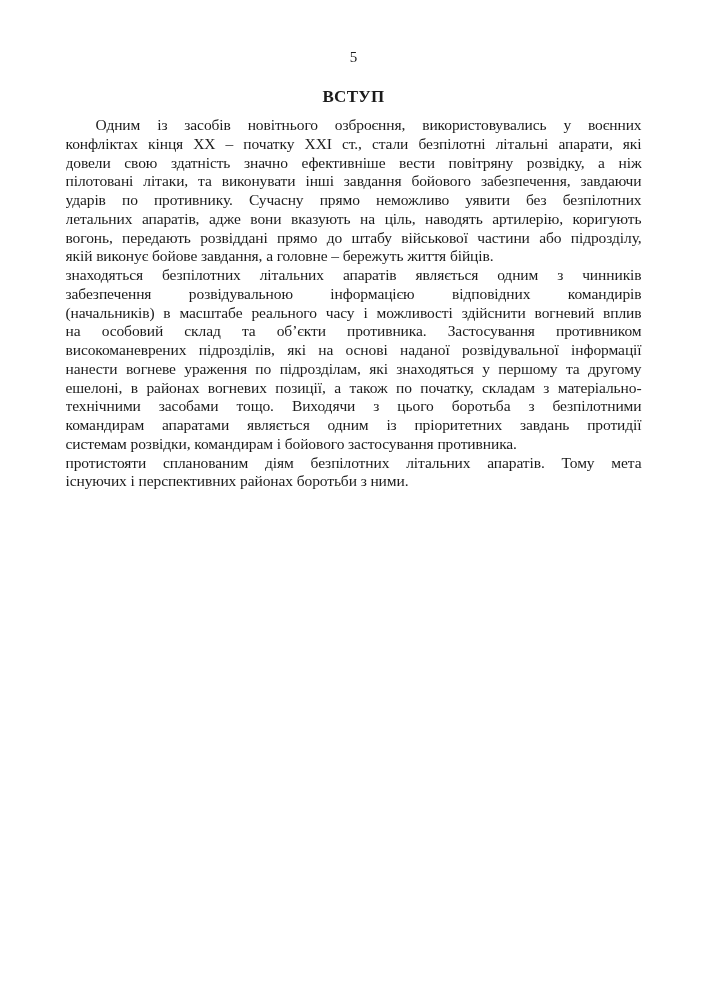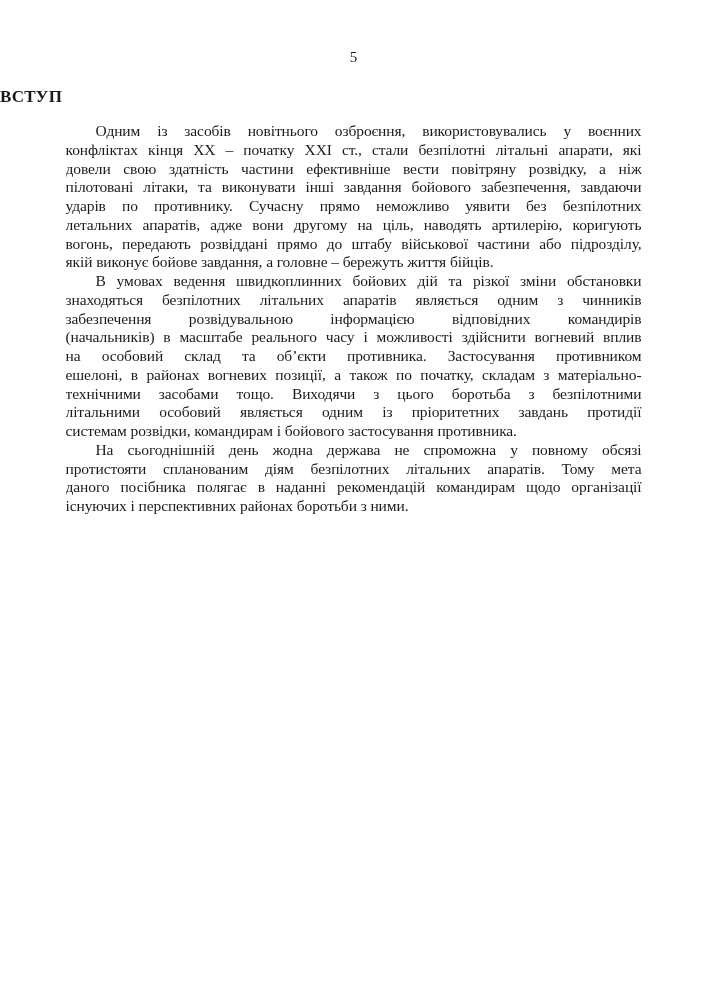--- a/index.html
+++ b/index.html
@@ -18,27 +18,28 @@
     color: #1b1b1b;
     overflow: hidden;
   }
   .page-number {
     text-align: center;
     font-size: 15px;
     line-height: 15px;
   }
   .heading {
     margin: 22px 0 0 0;
+    text-align: center;
     font-size: 17px;
     line-height: 19px;
     font-weight: bold;
     letter-spacing: 0.3px;
   }
   .textblock {
-    margin: 16px auto 0 auto;
+    margin: 10px auto 0 auto;
     width: 576px;
     font-size: 15.5px;
     line-height: 18.75px;
     letter-spacing: -0.1px;
   }
   .paragraph { margin: 0; }
   .line {
     text-align: justify;
     text-align-last: justify;
     white-space: normal;
@@ -53,38 +54,37 @@
 </head>
 <body>
 
 <div class="page">
   <div class="page-number">5</div>
   <h1 class="heading">ВСТУП</h1>
   <div class="textblock">
     <div class="paragraph">
         <div class="line indent">Одним із засобів новітнього озброєння, використовувались у воєнних</div>
         <div class="line">конфліктах кінця XX – початку XXI ст., стали безпілотні літальні апарати, які</div>
-        <div class="line">довели свою здатність частини ефективніше вести повітряну розвідку, а ніж</div>
+        <div class="line">довели свою здатність значно ефективніше вести повітряну розвідку, а ніж</div>
         <div class="line">пілотовані літаки, та виконувати інші завдання бойового забезпечення, завдаючи</div>
         <div class="line">ударів по противнику. Сучасну прямо неможливо уявити без безпілотних</div>
-        <div class="line">летальних апаратів, адже вони другому на ціль, наводять артилерію, коригують</div>
+        <div class="line">летальних апаратів, адже вони вказують на ціль, наводять артилерію, коригують</div>
         <div class="line">вогонь, передають розвіддані прямо до штабу військової частини або підрозділу,</div>
         <div class="line end">якій виконує бойове завдання, а головне – бережуть життя бійців.</div>
       </div>
     <div class="paragraph">
-        <div class="line indent">В умовах ведення швидкоплинних бойових дій та різкої зміни обстановки</div>
         <div class="line">знаходяться безпілотних літальних апаратів являється одним з чинників</div>
         <div class="line">забезпечення розвідувальною інформацією відповідних командирів</div>
         <div class="line">(начальників) в масштабе реального часу і можливості здійснити вогневий вплив</div>
         <div class="line">на особовий склад та об’єкти противника. Застосування противником</div>
+        <div class="line">високоманеврених підрозділів, які на основі наданої розвідувальної інформації</div>
+        <div class="line">нанести вогневе ураження по підрозділам, які знаходяться у першому та другому</div>
         <div class="line">ешелоні, в районах вогневих позиції, а також по початку, складам з матеріально-</div>
         <div class="line">технічними засобами тощо. Виходячи з цього боротьба з безпілотними</div>
-        <div class="line">літальними особовий являється одним із пріоритетних завдань протидії</div>
+        <div class="line">командирам апаратами являється одним із пріоритетних завдань протидії</div>
         <div class="line end">системам розвідки, командирам і бойового застосування противника.</div>
       </div>
     <div class="paragraph">
-        <div class="line indent">На сьогоднішній день жодна держава не спроможна у повному обсязі</div>
         <div class="line">протистояти спланованим діям безпілотних літальних апаратів. Тому мета</div>
-        <div class="line">даного посібника полягає в наданні рекомендацій командирам щодо організації</div>
         <div class="line end">існуючих і перспективних районах боротьби з ними.</div>
       </div>
   </div>
 </div>
 
 </body></html>

